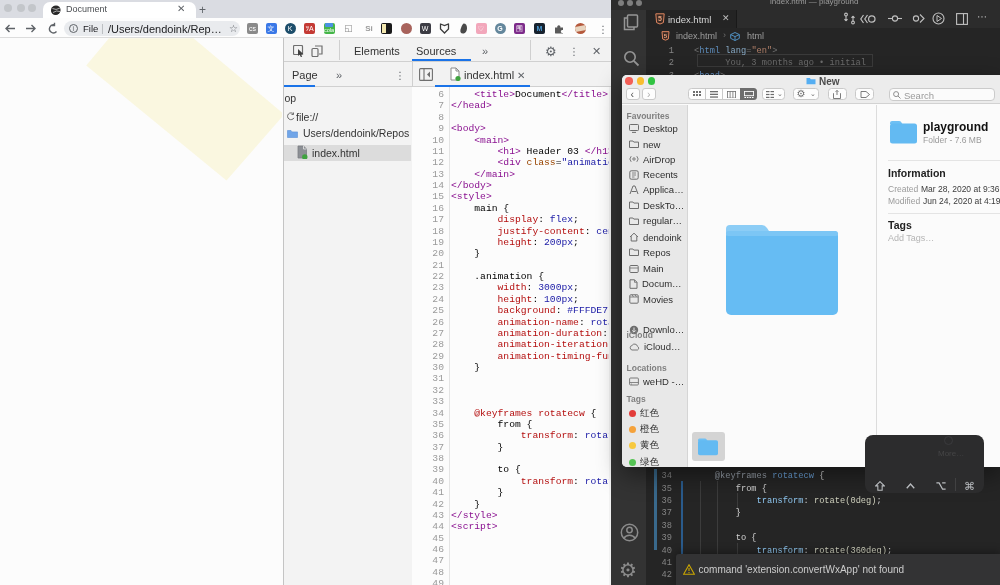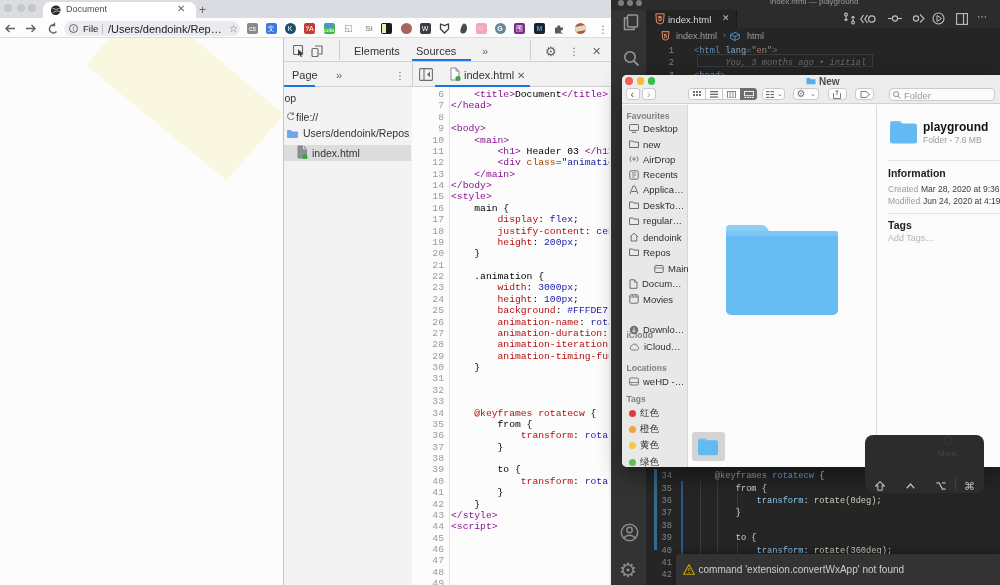--- a/index.html
+++ b/index.html
@@ -318,21 +318,21 @@
   <svg class="abs" style="left:119px;top:31.5px;" width="10" height="9" viewBox="0 0 10 9">
     <path d="M5 0.5 L9.3 2.6 V6.4 L5 8.5 L0.7 6.4 V2.6 Z M0.7 2.6 L5 4.6 L9.3 2.6 M5 4.6 V8.5" fill="none" stroke="#4f8fc0" stroke-width="1"></path>
   </svg>
   <div class="abs" style="left:136px;top:31px;font-size:9px;color:#9d9d9d;">html</div>
 
   <div class="abs" style="left:86px;top:54px;width:176px;height:12.5px;border:1px solid #3a3a3a;"></div>
   <div class="abs mono" style="left:49px;top:45px;width:14px;text-align:right;font-size:8.7px;line-height:12.4px;color:#858585;">1
 2
 3</div>
   <div class="abs mono" style="left:83px;top:45px;font-size:8.7px;line-height:12.4px;color:#d4d4d4;"><span style="color:#707070">&lt;</span><span style="color:#5d8cba">html</span> <span style="color:#87a9c4">lang</span><span style="color:#707070">=</span><span style="color:#b07f68">"en"</span><span style="color:#707070">&gt;</span>
-<span style="color:#6b6b6b;font-style:italic">      You, 3 months ago • initial</span>
+<span style="color:#6b6b6b;">      You, 3 months ago • initial</span>
 <span style="color:#7e7e7e">&lt;</span><span style="color:#6a9ad0">head</span><span style="color:#7e7e7e">&gt;</span></div>
 
   <div class="abs" style="left:42.5px;top:469px;width:3px;height:81px;background:#39698c;"></div>
   <div class="abs mono" style="left:46px;top:470.2px;width:15px;text-align:right;font-size:8.7px;line-height:12.4px;color:#858585;">34
 35
 36
 37
 38
 39
 40
@@ -435,21 +435,21 @@
   <div class="abs" style="left:233px;top:13.8px;width:19px;height:11.8px;background:#fdfdfd;border:1px solid #c9c9c9;border-radius:3.5px;"></div>
   <svg class="abs" style="left:237.5px;top:16px;" width="10" height="7" viewBox="0 0 10 7">
     <path d="M1 0.5 h5 l3.5 3 L6 6.5 H1 Z" fill="none" stroke="#6e6e6e" stroke-width="0.9"></path>
   </svg>
 
   <div class="abs" style="left:266.5px;top:13.5px;width:106px;height:12.5px;background:#fbfbfb;border:1px solid #cbcbcb;border-radius:4px;"></div>
   <svg class="abs" style="left:271px;top:16px;" width="8" height="8" viewBox="0 0 8 8">
     <circle cx="3.1" cy="3.1" r="2.5" fill="none" stroke="#8e8e8e" stroke-width="1"></circle>
     <line x1="5" y1="5" x2="7.5" y2="7.5" stroke="#8e8e8e" stroke-width="1"></line>
   </svg>
-  <div class="abs" style="left:282px;top:15.2px;font-size:9.5px;color:#9b9b9b;">Folder</div>
+  <div class="abs" style="left:282px;top:15.2px;font-size:9.5px;color:#9b9b9b;">Search</div>
 
   <div class="abs" style="left:0;top:30.5px;width:66px;height:362px;background:#e8e8e8;border-right:1px solid #d5d5d5;"></div>
   <div class="fhead" style="top:36.5px;">Favourites</div>
   <div class="fitem" style="top:47.7px;">
       <svg width="10" height="9" viewBox="0 0 10 9">
         <rect x="0.5" y="0.5" width="9" height="6" rx="0.8" fill="none" stroke="#6d6d6d" stroke-width="1"></rect>
         <line x1="3" y1="8.4" x2="7" y2="8.4" stroke="#6d6d6d" stroke-width="1"></line>
       </svg>
       <span>Desktop</span>
     </div>
@@ -496,21 +496,21 @@
         <path d="M1 5 L5 1.2 L9 5 M2.2 4.2 V9 H7.8 V4.2" fill="none" stroke="#6d6d6d" stroke-width="1"></path>
       </svg>
       <span>dendoink</span>
     </div>
   <div class="fitem" style="top:171.8px;">
       <svg width="10" height="8" viewBox="0 0 10 8">
         <path d="M0.5 1 h3.4 l0.9 1.1 h4.7 v5.4 h-9 Z" fill="none" stroke="#6d6d6d" stroke-width="1"></path>
       </svg>
       <span>Repos</span>
     </div>
-  <div class="fitem" style="top:187.9px;margin-left:25px;">
+  <div class="fitem" style="top:187.9px;">
       <svg width="10" height="10" viewBox="0 0 10 10">
         <rect x="0.8" y="1.5" width="8.4" height="7" rx="1" fill="none" stroke="#6d6d6d" stroke-width="1"></rect>
         <line x1="0.8" y1="4" x2="9.2" y2="4" stroke="#6d6d6d" stroke-width="0.8"></line>
       </svg>
       <span>Main</span>
     </div>
   <div class="fitem" style="top:203.3px;justify-content:flex-end;">
       <svg width="9" height="10" viewBox="0 0 9 10">
         <path d="M1 0.8 h4.5 l2.5 2.5 v6 h-7 Z" fill="none" stroke="#6d6d6d" stroke-width="1"></path>
         <path d="M5.5 0.8 v2.5 h2.5" fill="none" stroke="#6d6d6d" stroke-width="0.8"></path>

